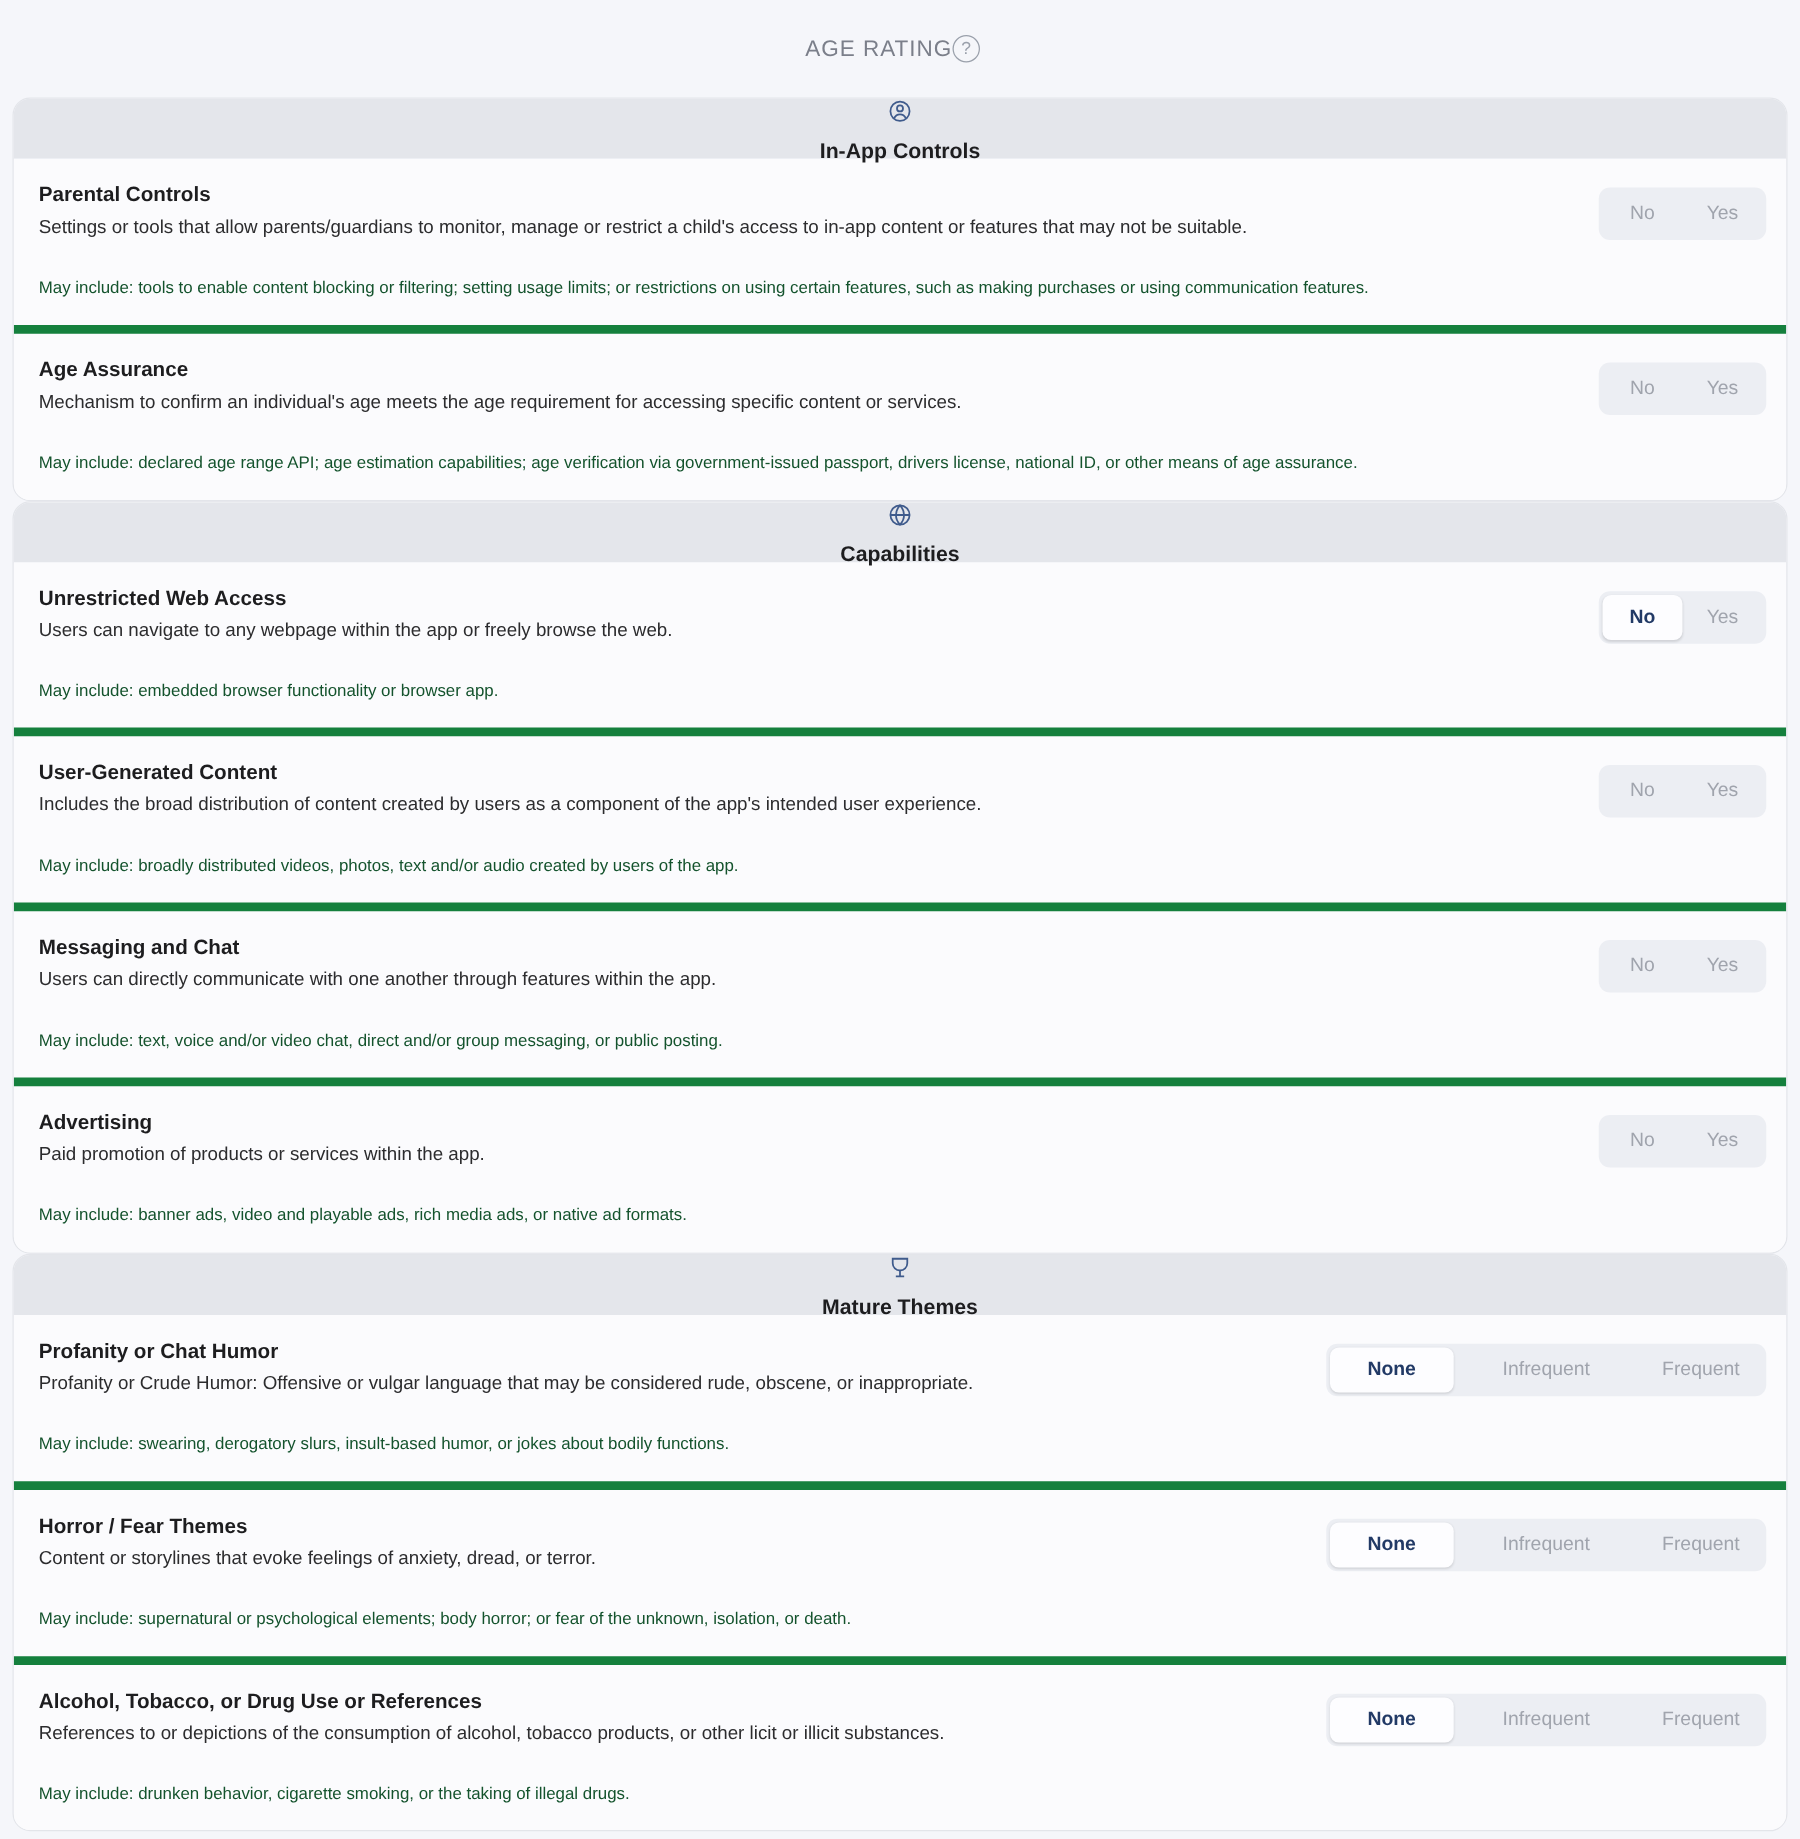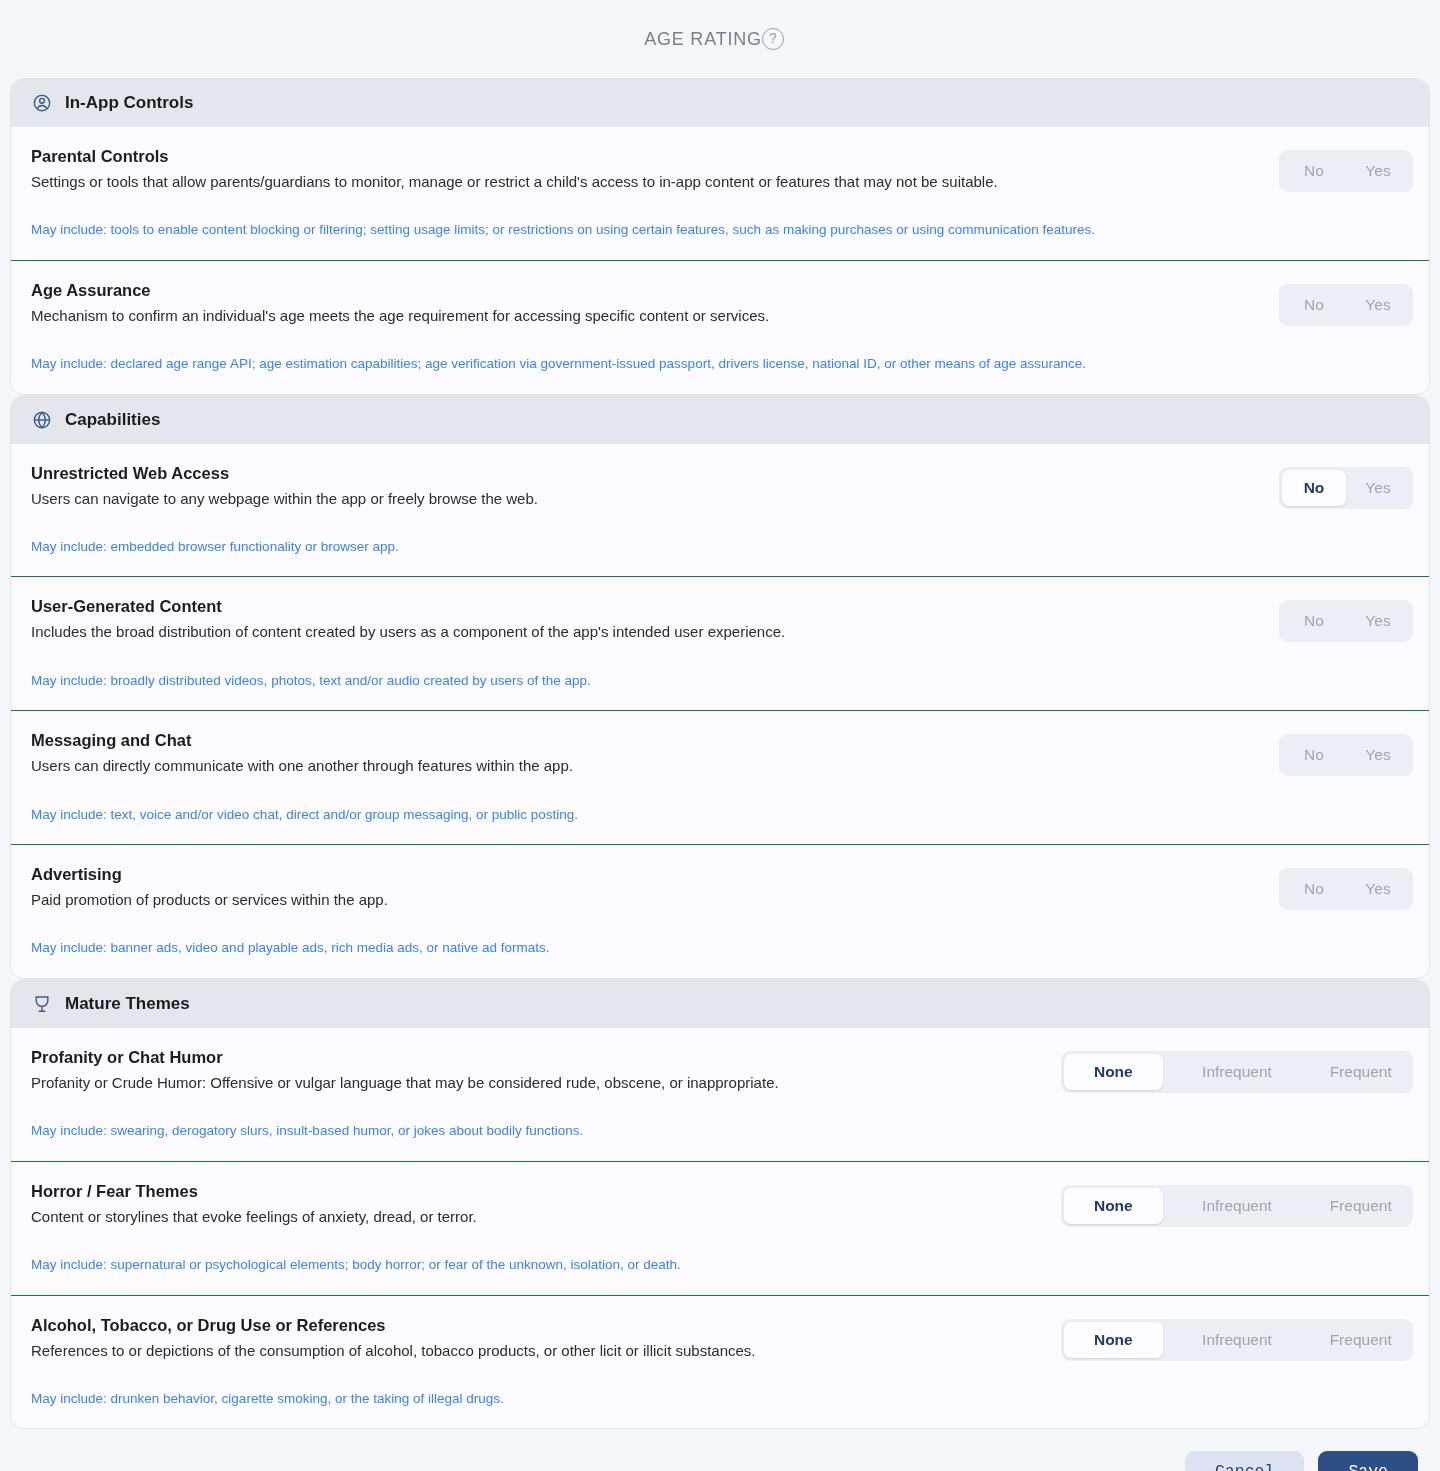--- a/index.html
+++ b/index.html
@@ -48,57 +48,58 @@
     border-radius: 14px;
     overflow: hidden;
   }
   .section-header {
     background: #e4e6eb;
     height: 48px;
     display: flex;
     align-items: center;
     gap: 12px;
     padding: 0 20px;
+    flex-direction: column;
   }
   .section-header .sec-icon {
     width: 22px; height: 22px;
     color: #3f5b8c;
     display: flex; align-items: center; justify-content: center;
   }
   .section-header .sec-label {
     font-size: 17px;
     font-weight: 700;
     color: #1d1d1f;
   }
   .rows { background: #fbfbfd; }
   .row {
     display: flex;
     align-items: flex-start;
     justify-content: space-between;
     padding: 20px 16px 20px 20px;
-    border-bottom: 1px solid #15803d;
+    border-bottom: 7px solid #15803d;
     gap: 20px;
   }
   .row:last-child { border-bottom: none; }
   .row-text { flex: 1 1 auto; min-width: 0; max-width: 1245px; }
   .row-title {
     font-size: 16.5px;
     font-weight: 700;
     color: #1d1d1f;
     margin-bottom: 6px;
   }
   .row-desc {
     font-size: 15px;
     color: #2c2c2e;
     line-height: 1.35;
     margin-bottom: 4px;
   }
   .row-may {
     font-size: 13.5px;
-    color: #3b82f6;
+    color: #14532d;
     line-height: 1.45;
     margin-top: 28px;
   }
   
   .seg {
     display: inline-flex;
     background: #eceef3;
     border-radius: 9px;
     padding: 3px;
     flex: 0 0 auto;

